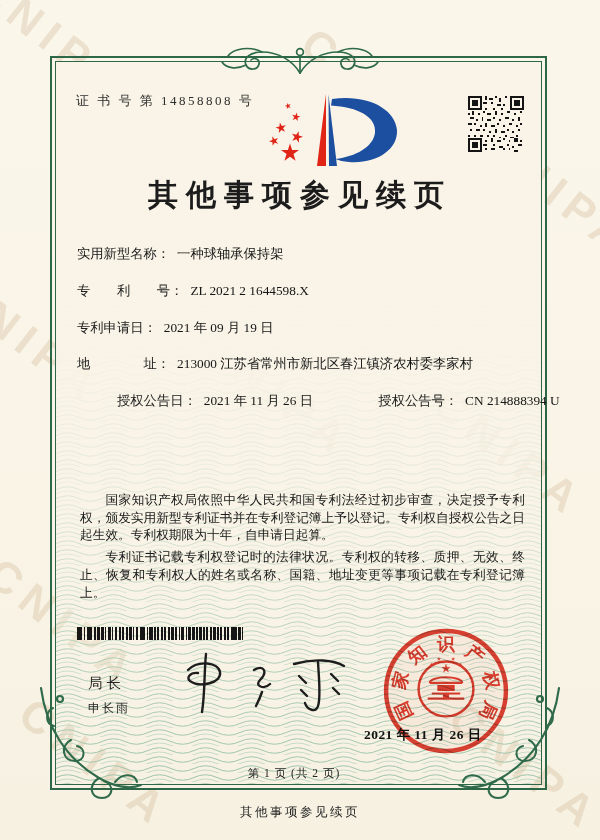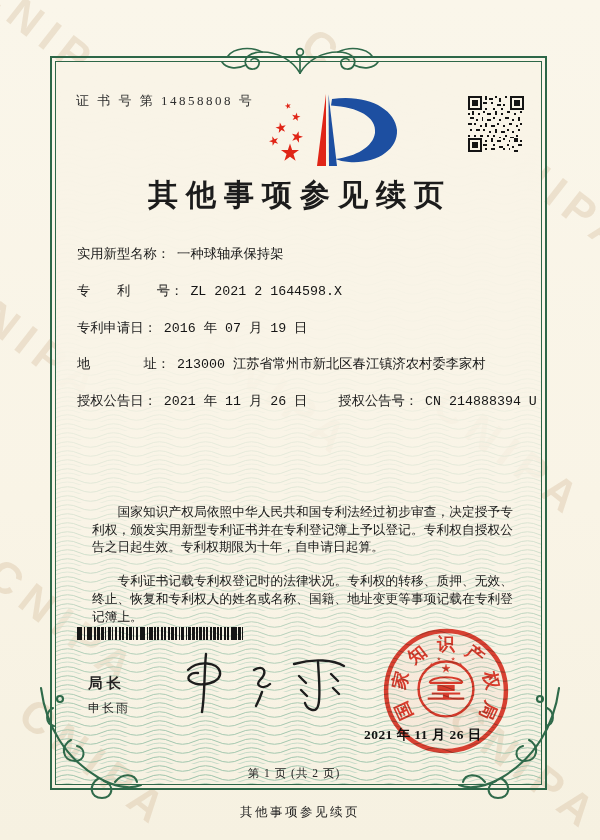--- a/index.html
+++ b/index.html
@@ -38,33 +38,33 @@
   
   .abs{position:absolute;z-index:4;}
   .cert-no{left:76px;top:92px;font-size:13px;letter-spacing:2.5px;color:#2e2e2e;font-weight:500;}
   .logo{left:252px;top:90px;}
   .qr{left:468px;top:96px;}
   .title{left:0;right:0;top:175px;text-align:center;font-size:30px;font-weight:bold;
          letter-spacing:8px;color:#1c1c1c;}
   .fields{left:77px;top:245px;width:460px;}
   .frow{height:36.8px;font-size:13.3px;font-weight:500;white-space:nowrap;}
   .flabel{display:inline-block;color:#1c1c1c;}
-  .fvalue{margin-left:7px;color:#151515;font-family:Liberation Mono, monospace;}
-  .frow.double .pair1{display:inline-block;width:258px;}
+  .fvalue{margin-left:7px;color:#151515;}
+  .frow.double .pair1{display:inline-block;width:258px;margin-left:40px;}
   .paras{left:76px;top:488px;width:453px;font-size:12.7px;line-height:17.7px;
          text-align:justify;color:#191919;}
-  .paras p{margin:16px;text-indent:2em;}
+  .paras p{margin:4px;text-indent:2em;}
   .barcode{
     left:77px;top:627px;width:167px;height:13px;
     background-image:
       repeating-linear-gradient(90deg,#161616 0 1.5px,transparent 1.5px 3.5px),
       repeating-linear-gradient(90deg,#161616 0 1px,transparent 1px 6.5px),
       repeating-linear-gradient(90deg,#161616 0 2.5px,transparent 2.5px 10.5px);
   }
-  .signer-title{left:88px;top:674px;font-size:14.5px;letter-spacing:4px;color:#242424;font-weight:700;}
+  .signer-title{left:88px;top:674px;font-size:14.5px;letter-spacing:4px;color:#242424;font-weight:400;}
   .signer-name{left:88px;top:700px;font-size:12px;letter-spacing:2px;color:#242424;font-weight:500;}
   .sig{left:168px;top:640px;}
   .seal{left:381px;top:626px;width:130px;height:130px;mix-blend-mode:multiply;}
   .seal-date{left:364px;top:726px;width:148px;font-size:13.4px;font-weight:bold;
              letter-spacing:.5px;color:#121212;z-index:6;}
   .page-info{left:0;right:12px;top:766px;text-align:center;font-size:11.5px;color:#232323;letter-spacing:1px;}
   .continuation{left:0;right:0;top:804px;text-align:center;font-size:12.5px;
                 letter-spacing:2.5px;color:#232323;}
 </style>
 </head>
@@ -182,21 +182,21 @@
   <div class="abs title">其他事项参见续页</div>
 
   <div class="abs fields">
     <div class="frow">
       <span class="flabel">实用新型名称：</span><span class="fvalue">一种球轴承保持架</span>
     </div>
     <div class="frow">
       <span class="flabel">专　　利　　号：</span><span class="fvalue">ZL 2021 2 1644598.X</span>
     </div>
     <div class="frow">
-      <span class="flabel">专利申请日：</span><span class="fvalue">2016 年 07 月 19 日</span>
+      <span class="flabel">专利申请日：</span><span class="fvalue">2021 年 09 月 19 日</span>
     </div>
     <div class="frow">
       <span class="flabel">地　　　　址：</span><span class="fvalue">213000 江苏省常州市新北区春江镇济农村委李家村</span>
     </div>
     <div class="frow double">
       <span class="pair1">
         <span class="flabel">授权公告日：</span><span class="fvalue">2021 年 11 月 26 日</span>
       </span>
       <span class="pair2">
         <span class="flabel">授权公告号：</span><span class="fvalue">CN 214888394 U</span>

